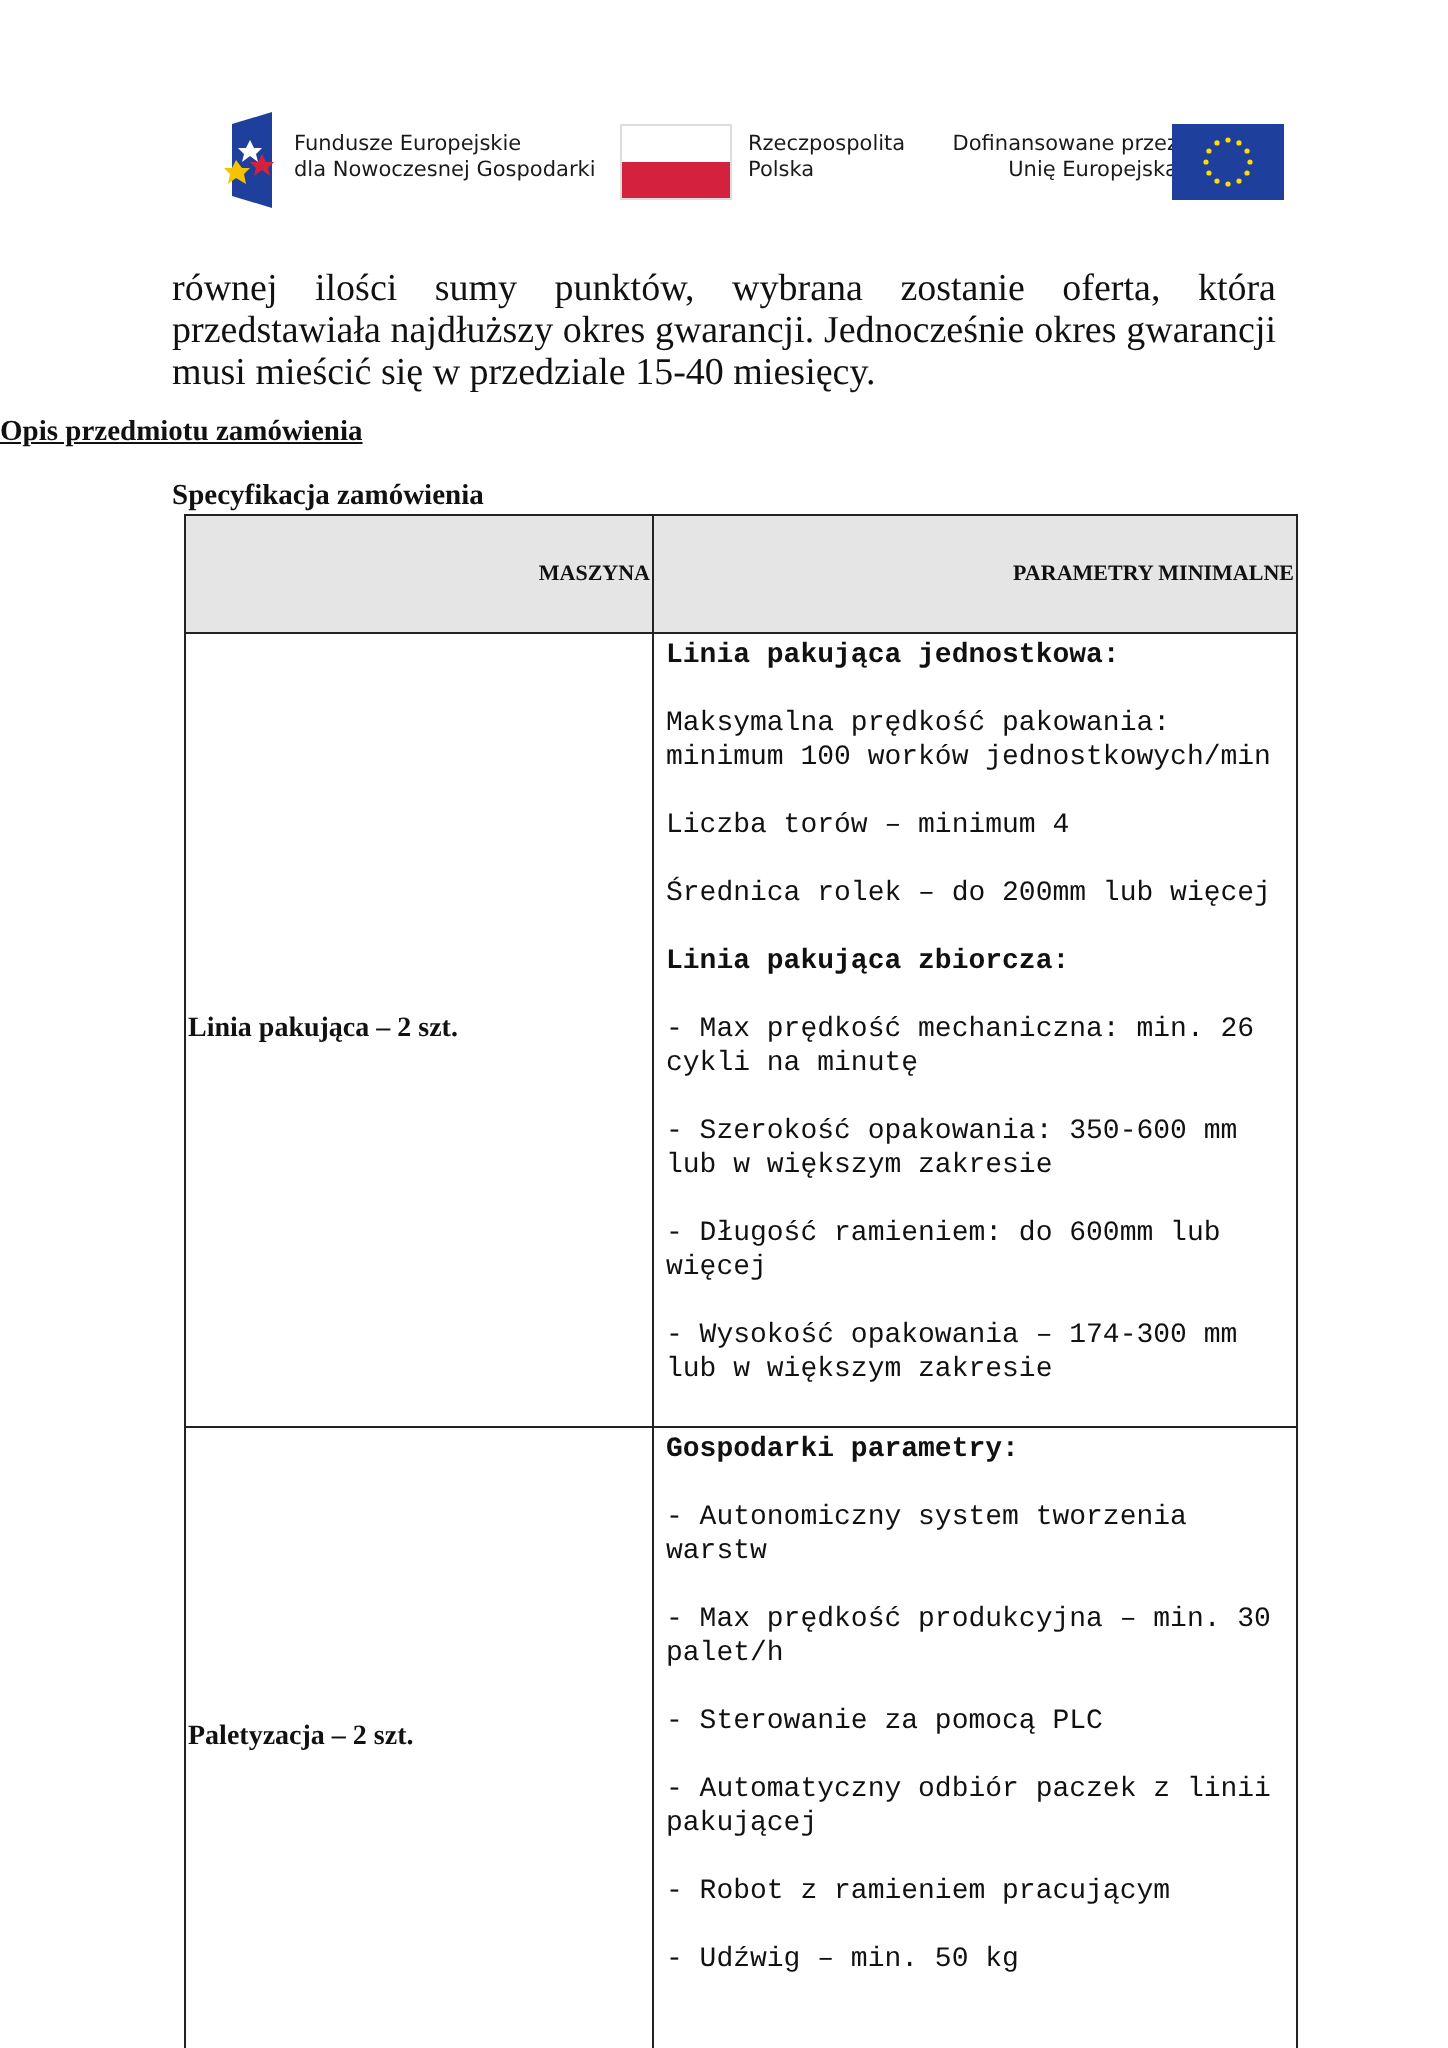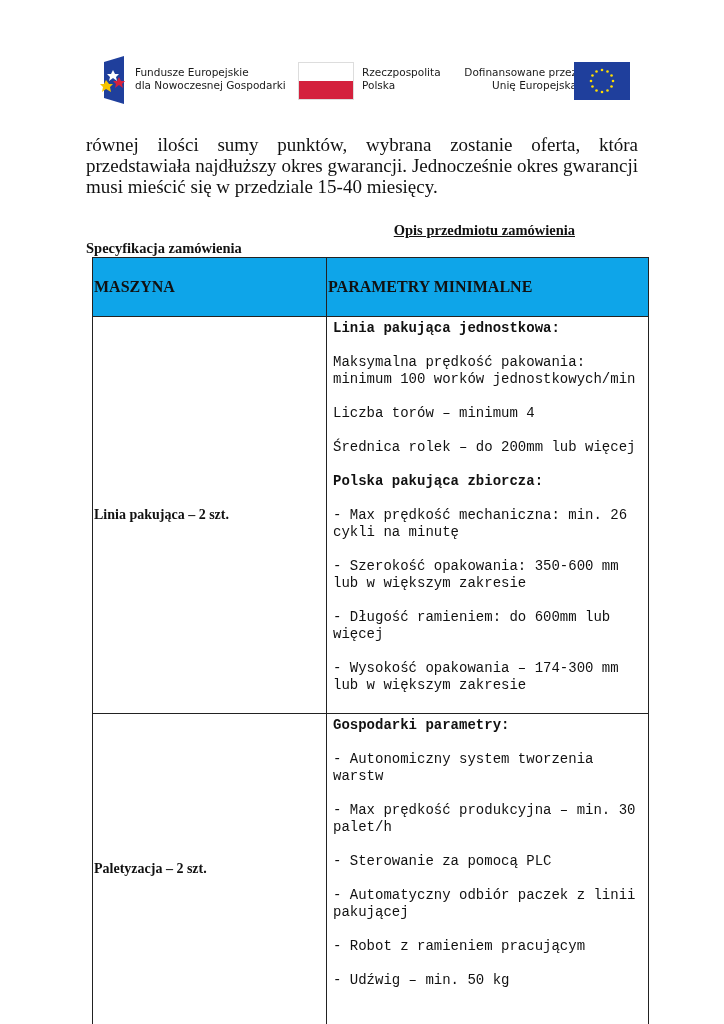--- a/index.html
+++ b/index.html
@@ -1,35 +1,35 @@
 <!DOCTYPE html>
 <html><head>
 <meta charset="utf-8">
 <style>
   html, body { margin: 0; padding: 0; background: #ffffff; }
   body { width: 724px; height: 1024px; position: relative; overflow: hidden; font-family: "Liberation Serif", serif; color: #111; }
 
-  .header { position: absolute; top: 52px; left: 4px; width: 604px; height: 60px; }
+  .header { position: absolute; top: 52px; left: 16px; width: 604px; height: 60px; }
   .fe-logo { position: absolute; left: 96px; top: 4px; width: 26px; height: 48px; }
   .fe-text { position: absolute; left: 131px; top: 14px; font-family: "DejaVu Sans", sans-serif; font-size: 10.5px; line-height: 13px; color: #1a1a1a; }
   .pl-flag { position: absolute; left: 294px; top: 10px; width: 56px; height: 38px; border: 1px solid #ddd; box-sizing: border-box; }
   .pl-flag .white { height: 50%; background: #ffffff; }
   .pl-flag .red { height: 50%; background: #d4213d; }
   .pl-text { position: absolute; left: 358px; top: 14px; font-family: "DejaVu Sans", sans-serif; font-size: 10.5px; line-height: 13px; color: #1a1a1a; }
   .eu-text { position: absolute; left: 440px; top: 14px; width: 133px; text-align: right; font-family: "DejaVu Sans", sans-serif; font-size: 10.5px; line-height: 13px; color: #1a1a1a; }
   .eu-flag { position: absolute; left: 570px; top: 10px; width: 56px; height: 38px; background: #1f3f9c; }
 
   .para { position: absolute; left: 86px; top: 134px; width: 552px; font-size: 19px; line-height: 21px; text-align: justify; text-align-last: left; }
 
-  .section-title { position: absolute; left: 0; width: 575px; top: 208px; text-align: right; font-size: 14.5px; font-weight: bold; text-decoration: underline; margin-top: 14px; }
+  .section-title { position: absolute; left: 0; width: 575px; top: 208px; text-align: left; font-size: 14.5px; font-weight: bold; text-decoration: underline; }
   .spec-title { position: absolute; left: 86px; top: 240px; font-size: 14.5px; font-weight: bold; text-align: center; }
 
   table.spec { position: absolute; left: 92px; top: 257px; width: 557px; border-collapse: collapse; font-size: 14px; }
   table.spec td, table.spec th { border: 1.2px solid #222; vertical-align: top; }
-  table.spec th { background: #0ea5e9; height: 56px; font-weight: bold; font-size: 16px; text-align: left; vertical-align: middle; }
+  table.spec th { background: #e5e5e5; height: 56px; font-weight: bold; font-size: 11px; text-align: right; vertical-align: middle; }
   table.spec th.col1 { width: 231px; }
   td.machine { vertical-align: middle !important; font-weight: bold; }
   td.params { padding: 3px 6px 6px 6px; line-height: 17px; font-family: Liberation Mono, monospace; }
   td.params .p { margin: 0 0 17px 0; }
   td.params .p:last-child { margin-bottom: 13px; }
   td.params .bold { font-weight: bold; }
   .row2 td.params { padding-bottom: 18px; }
   .row2 td.params .p { margin-bottom: 17px; }
 </style>
 </head>
@@ -90,21 +90,21 @@
     </tr>
   </thead>
   <tbody id="spec-body">
       <tr class="row1">
         <td class="machine">Linia pakująca – 2 szt.</td>
         <td class="params">
           <div class="p bold">Linia pakująca jednostkowa:</div>
           <div class="p">Maksymalna prędkość pakowania: minimum 100 worków jednostkowych/min</div>
           <div class="p">Liczba torów – minimum 4</div>
           <div class="p">Średnica rolek – do 200mm lub więcej</div>
-          <div class="p bold">Polska pakująca zbiorcza:</div>
+          <div class="p bold">Linia pakująca zbiorcza:</div>
           <div class="p">- Max prędkość mechaniczna: min. 26 cykli na minutę</div>
           <div class="p">- Szerokość opakowania: 350-600 mm lub w większym zakresie</div>
           <div class="p">- Długość ramieniem: do 600mm lub więcej</div>
           <div class="p">- Wysokość opakowania – 174-300 mm lub w większym zakresie</div>
         </td>
       </tr>
       <tr class="row2">
         <td class="machine">Paletyzacja – 2 szt.</td>
         <td class="params">
           <div class="p bold">Gospodarki parametry:</div>

